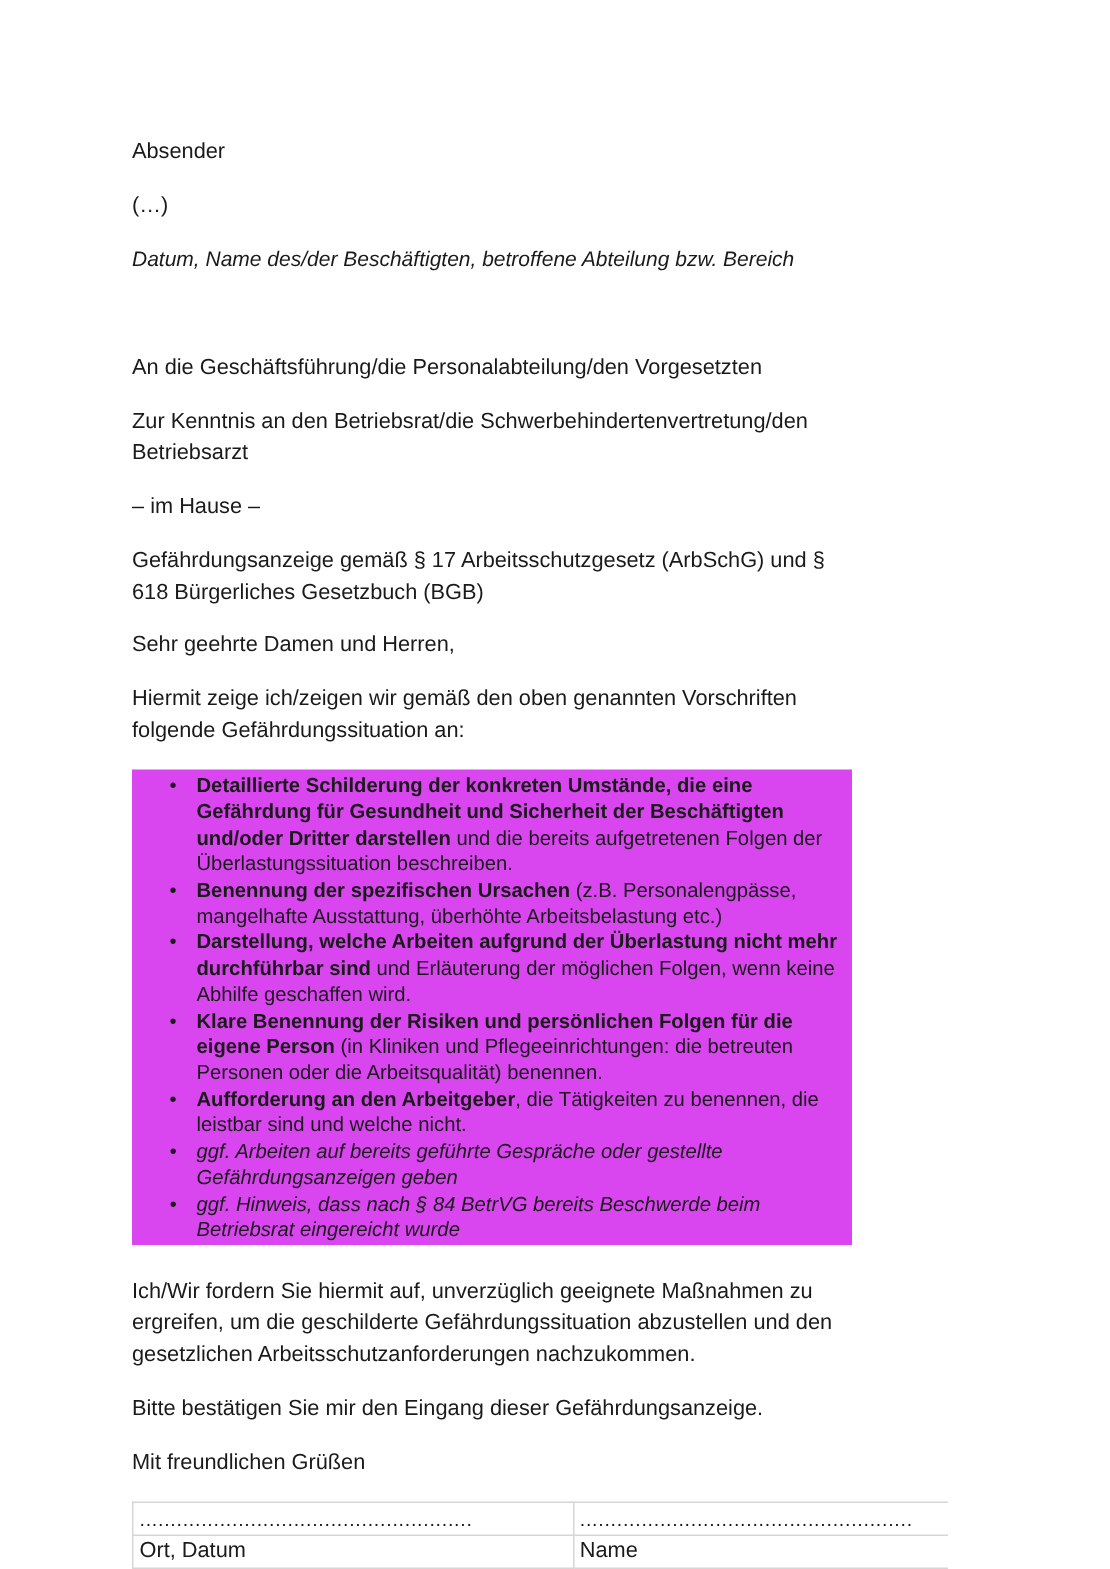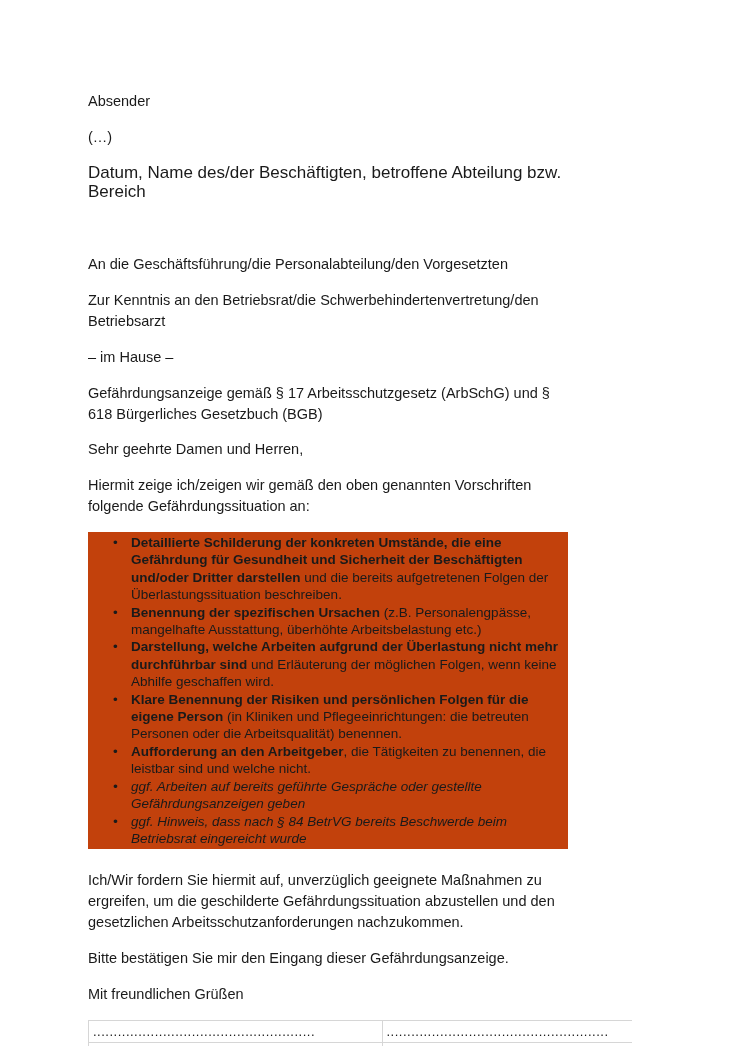--- a/index.html
+++ b/index.html
@@ -17,33 +17,34 @@
     box-sizing: border-box;
     padding: 91px 64px 0 88px;
     overflow: hidden;
   }
   .para {
     font-size: 14.5px;
     line-height: 21px;
     margin: 0 0 15px 0;
   }
   .meta-line {
-    font-size: 17px;
+    font-size: 14px;
+    font-style: italic;
     line-height: 19px;
     margin: 0 0 53px 0;
   }
   .subject {
     font-weight: normal;
     margin-bottom: 14px;
   }
   .requirements {
     list-style: none;
     margin: 12px 0 21px 0;
     padding: 2px 4px 2px 0;
-    background: #c2410c;
+    background: #d946ef;
   }
   .requirements li {
     position: relative;
     font-size: 13.5px;
     line-height: 17.4px;
     padding-left: 43px;
     margin: 0;
   }
   .requirements li::before {
     content: "•";

